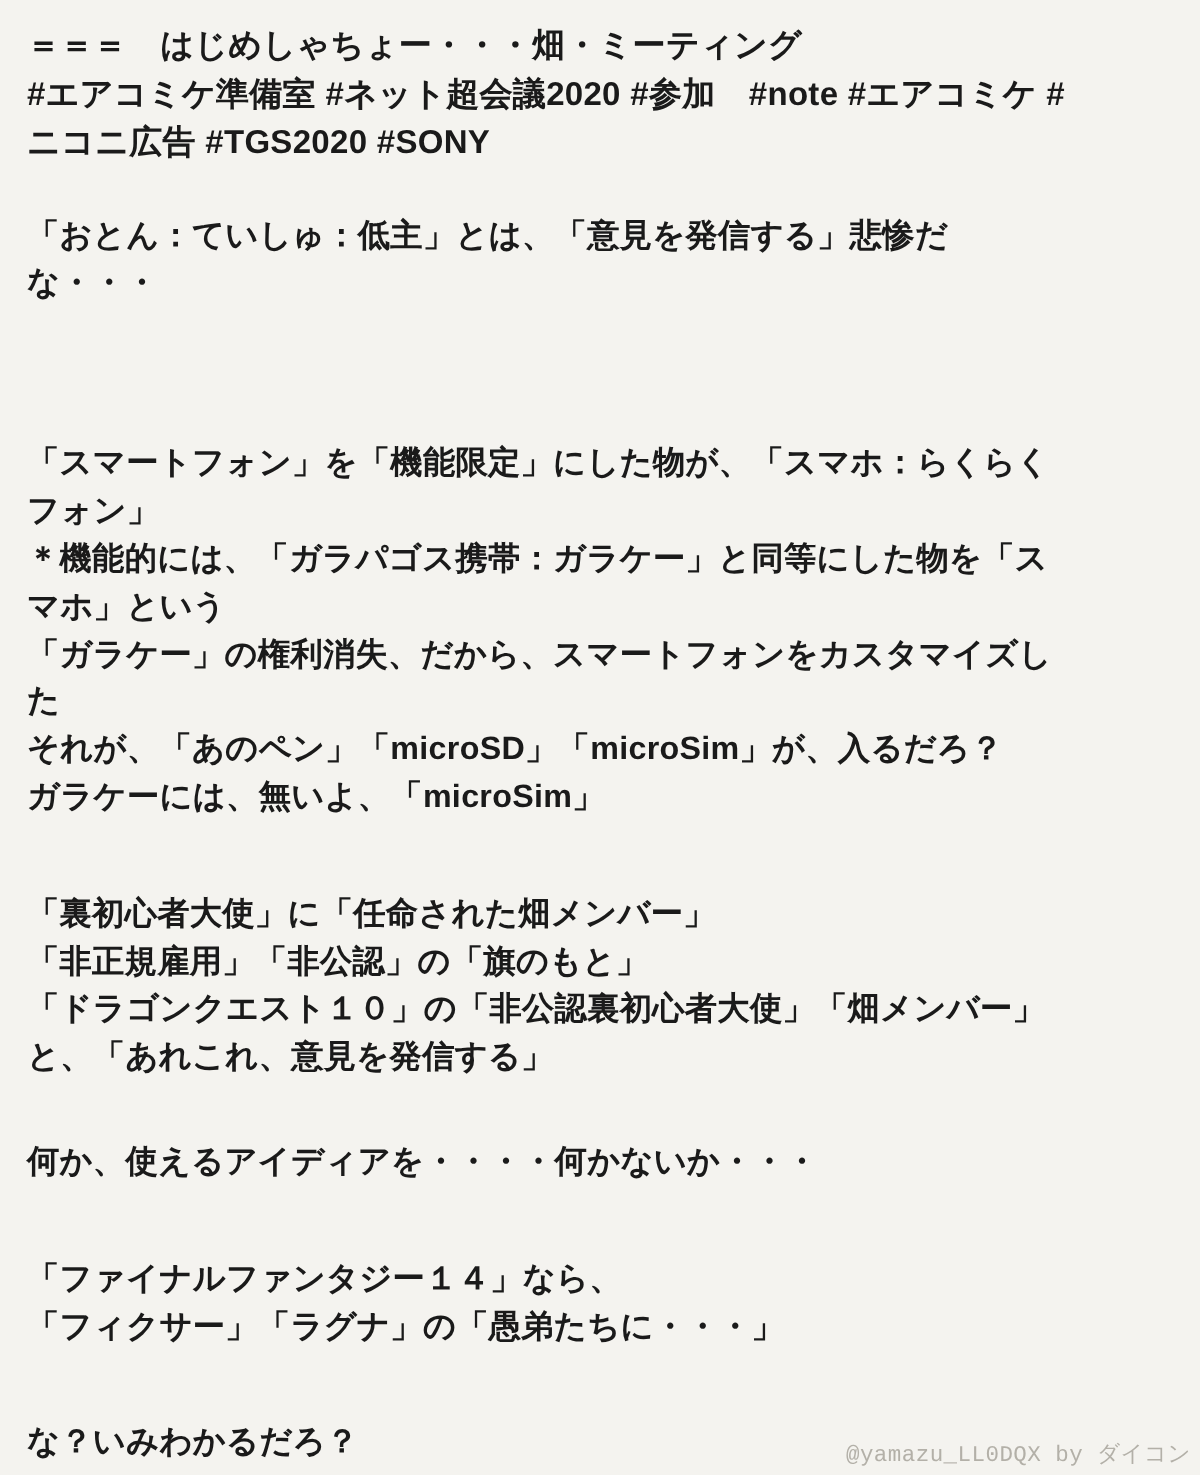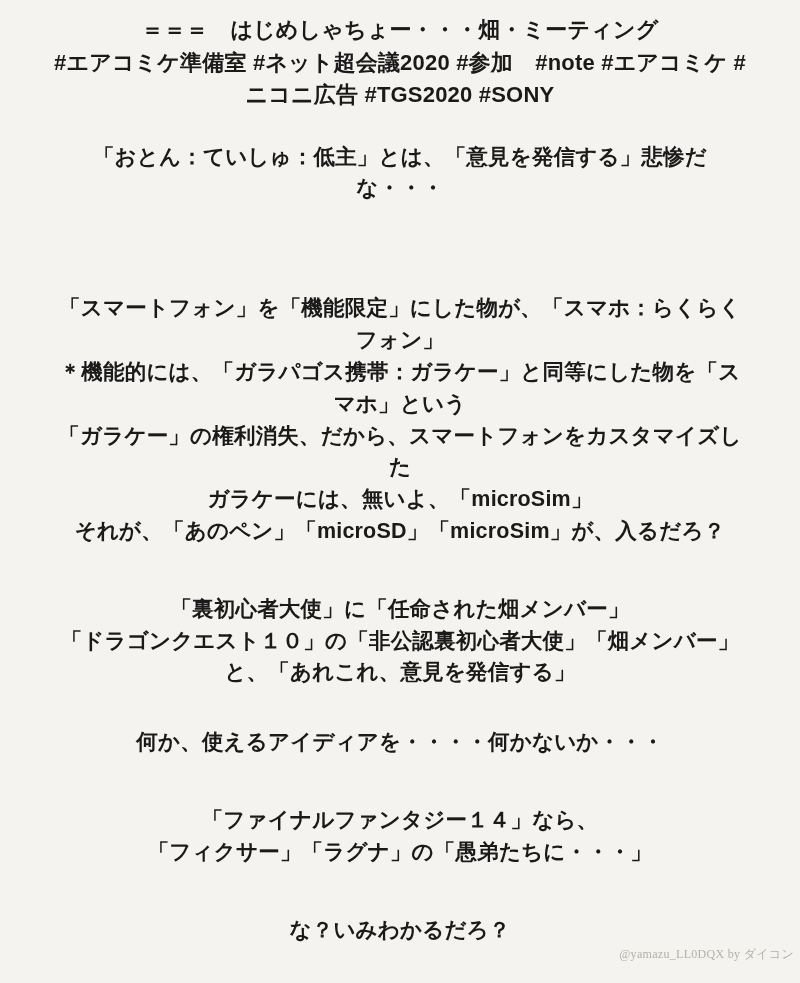--- a/index.html
+++ b/index.html
@@ -16,45 +16,44 @@
     position: relative;
   }
   #page {
     width: 800px;
     height: 983px;
     box-sizing: border-box;
     padding: 14px 18px 0 18px;
     position: relative;
   }
   .block {
-    text-align: center;
     font-weight: bold;
     font-size: 21.5px;
     line-height: 1.48;
     letter-spacing: 0.2px;
   }
   .block.title {
     font-size: 22px;
   }
   .spacer-sm { height: 16px; }
   .spacer-md { height: 30px; }
   .spacer-lg { height: 58px; }
   .spacer-xs { height: 8px; }
   .line {
     display: block;
   }
   .watermark {
     position: absolute;
     right: 6px;
-    bottom: 20px;
-    font-size: 12px;
+    bottom: 4px;
+    font-size: 15px;
     font-weight: normal;
     color: #b3b0a8;
     letter-spacing: 0.3px;
-    font-family: Liberation Serif, serif;
+    font-family: Liberation Mono, monospace;
   }
 </style>
 </head>
 <body>
 
 <div id="page">
 
   <div class="block title">
     <span class="line">＝＝＝　はじめしゃちょー・・・畑・ミーティング</span>
     <span class="line">#エアコミケ準備室 #ネット超会議2020 #参加　#note #エアコミケ #</span>
@@ -71,29 +70,30 @@
   <div class="spacer-lg"></div>
   <div class="spacer-md"></div>
 
   <div class="block">
     <span class="line">「スマートフォン」を「機能限定」にした物が、「スマホ：らくらく</span>
     <span class="line">フォン」</span>
     <span class="line">＊機能的には、「ガラパゴス携帯：ガラケー」と同等にした物を「ス</span>
     <span class="line">マホ」という</span>
     <span class="line">「ガラケー」の権利消失、だから、スマートフォンをカスタマイズし</span>
     <span class="line">た</span>
+    <span class="line">それが、「あのペン」「microSD」「microSim」が、入るだろ？</span>
     <span class="line">ガラケーには、無いよ、「microSim」</span>
-    <span class="line">それが、「あのペン」「microSD」「microSim」が、入るだろ？</span>
   </div>
 
   <div class="spacer-md"></div>
   <div class="spacer-sm"></div>
 
   <div class="block">
     <span class="line">「裏初心者大使」に「任命された畑メンバー」</span>
+    <span class="line">「非正規雇用」「非公認」の「旗のもと」</span>
     <span class="line">「ドラゴンクエスト１０」の「非公認裏初心者大使」「畑メンバー」</span>
     <span class="line">と、「あれこれ、意見を発信する」</span>
   </div>
 
   <div class="spacer-md"></div>
   <div class="spacer-xs"></div>
 
   <div class="block">
     <span class="line">何か、使えるアイディアを・・・・何かないか・・・</span>
   </div>

